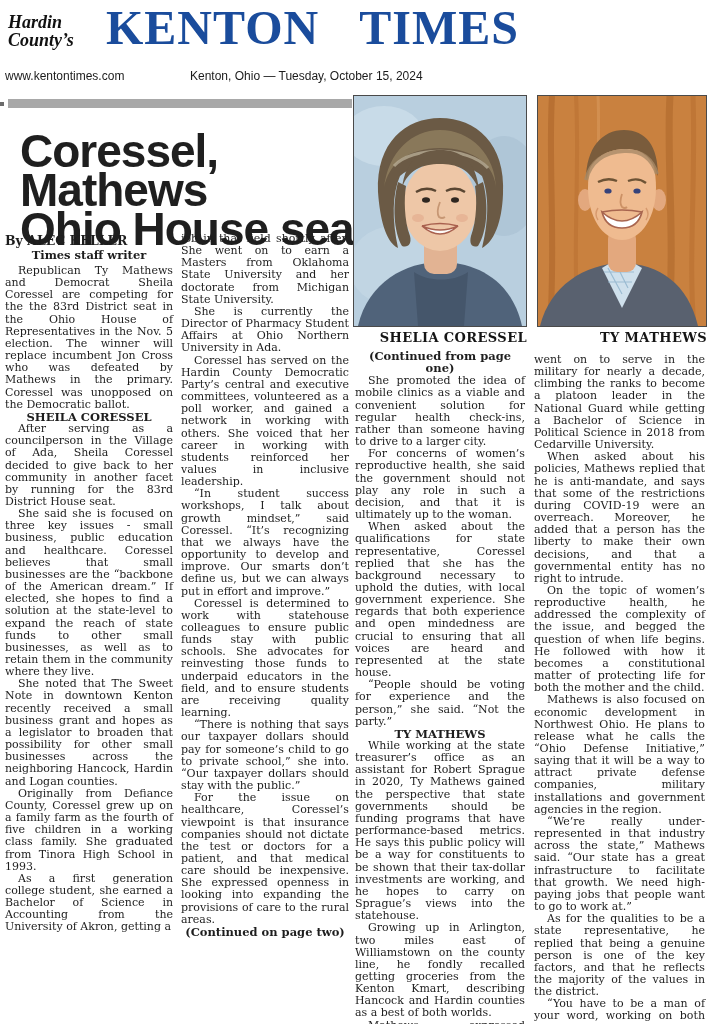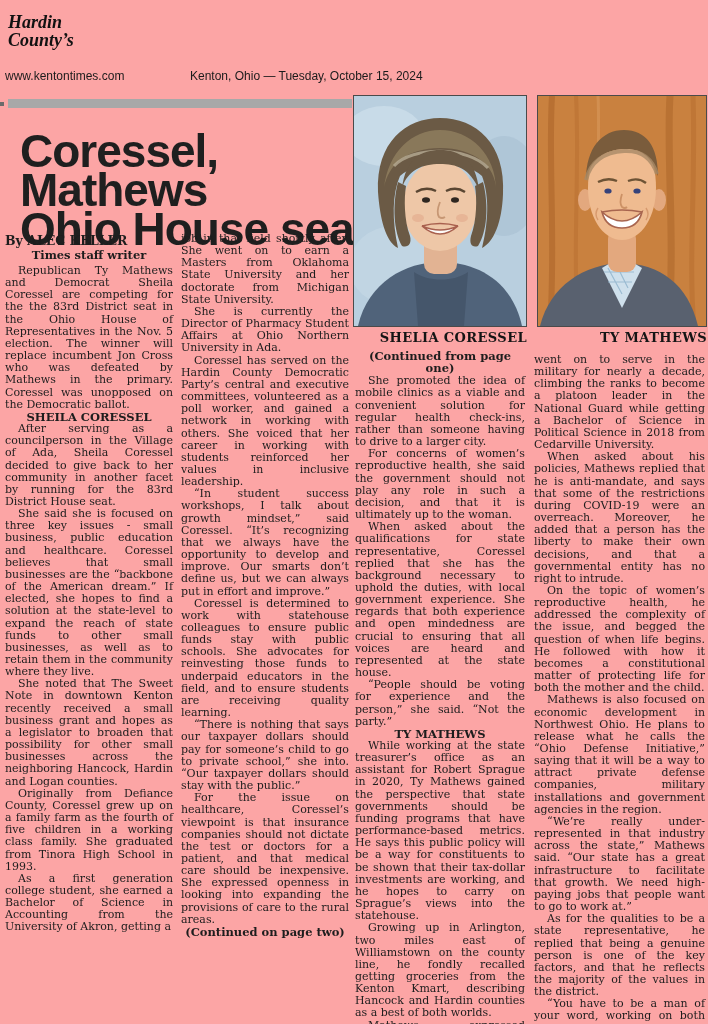--- a/index.html
+++ b/index.html
@@ -1,17 +1,17 @@
 <!DOCTYPE html>
 <html><head>
 <meta charset="utf-8">
 <style>
   html,body{margin:0;padding:0;background:#e8e8e8;}
   .page{
-    position:relative;width:708px;height:1024px;background:#fca5a5;
+    position:relative;width:708px;height:1024px;background:#ffffff;
     margin:0 auto;overflow:hidden;
     font-family:"DejaVu Serif", serif;color:#1d1d1d;
   }
   
   .tagline{
     position:absolute;left:8px;top:13px;
     font-family:"Liberation Serif", serif;font-weight:bold;font-style:italic;
     font-size:18px;line-height:18px;color:#111;
   }
   .masthead-title{
@@ -65,20 +65,21 @@
 </style>
 </head>
 <body>
 
 <div class="page">
 
   <div class="tagline">
     <div>Hardin</div>
     <div>County’s</div>
   </div>
+  <h1 class="masthead-title">KENTON TIMES</h1>
 
   <div class="infobar-site">www.kentontimes.com</div>
   <div class="infobar-date">Kenton, Ohio — Tuesday, October 15, 2024</div>
 
   <div class="graybar"></div>
   <div class="page-mark"></div>
 
   <h2 class="headline">
     <div>Coressel, Mathews</div>
     <div>Ohio House seat</div>

